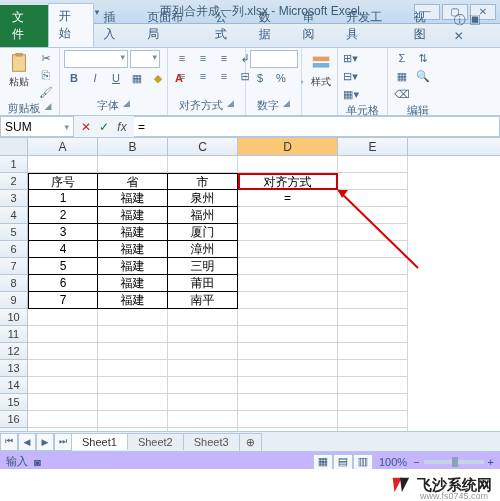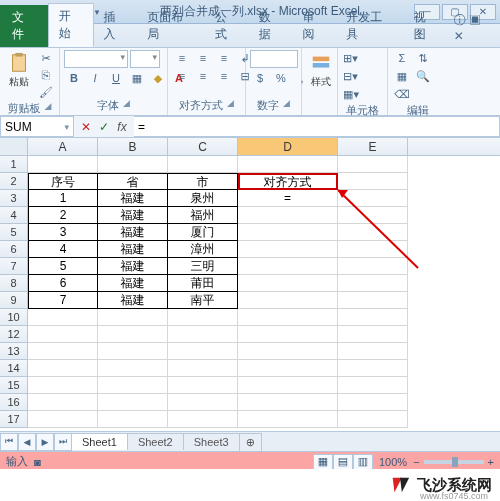--- a/index.html
+++ b/index.html
@@ -55,21 +55,21 @@
 .ch.cD { background:#f8c877; }
 .active-cell { position:absolute; border:2px solid #c00; pointer-events:none; }
 .arrow-line { position:absolute; pointer-events:none;}
 
 .sheet-tabs { position: absolute; left: 0; bottom: 50px; height:20px; display:flex; align-items:center; background:#e7eef6; border-top:1px solid #b5c9de; width:100%;}
 .nav-btns { display:flex;}
 .nav-btns .nb { width:18px; height:18px; border:1px solid #b5c9de; background:#f5f9fd; display:flex; align-items:center; justify-content:center; font-size:9px; color:#4a6a8a;}
 .stab { padding:2px 10px; font-size:11px; background:#fff; border:1px solid #b5c9de; border-bottom:none; margin-left:-1px; color:#333;}
 .stab.inactive { background:#e7eef6; color:#555;}
 
-.statusbar { position:absolute; bottom:30px; left:0; height:20px; background:#fca5a5; width:100%; display:flex; align-items:center; padding:0 6px; font-size:11px; color:#3a5a7a; border-top:1px solid #b5c9de;}
+.statusbar { position:absolute; bottom:30px; left:0; height:20px; background:#c4b5fd; width:100%; display:flex; align-items:center; padding:0 6px; font-size:11px; color:#3a5a7a; border-top:1px solid #b5c9de;}
 .statusbar .spacer{flex:1;}
 .view-btns { display:flex; gap:0;}
 .view-btns .vb{ width:20px; height:16px; border:1px solid #b5c9de; background:#f5f9fd; display:flex; align-items:center; justify-content:center;}
 .zoom { display:flex; align-items:center; gap:4px;}
 .zoom .line{ width:60px; height:4px; background:#c5d3e2; position:relative;}
 .zoom .line .hndl{position:absolute; left:28px; top:-3px; width:6px; height:10px; background:#8aa3bd;}
 
 .watermark { position:absolute; bottom:0; left:0; width:100%; height:32px; display:flex; align-items:center; justify-content:flex-end; gap:6px; padding-right:8px; background:#fff;padding-left:32px;}
 .wm-logo { width:22px; height:22px; }
 .wm-txt { font-size:15px; font-weight:bold; color:#222;}
@@ -351,20 +351,28 @@
       </div>
       <div class="row">
         <div class="rh">10</div>
         <div class="cell cA"></div>
         <div class="cell cB"></div>
         <div class="cell cC"></div>
         <div class="cell cD"></div>
         <div class="cell cE"></div>
       </div>
       <div class="row">
+        <div class="rh">11</div>
+        <div class="cell cA"></div>
+        <div class="cell cB"></div>
+        <div class="cell cC"></div>
+        <div class="cell cD"></div>
+        <div class="cell cE"></div>
+      </div>
+      <div class="row">
         <div class="rh">12</div>
         <div class="cell cA"></div>
         <div class="cell cB"></div>
         <div class="cell cC"></div>
         <div class="cell cD"></div>
         <div class="cell cE"></div>
       </div>
       <div class="row">
         <div class="rh">13</div>
         <div class="cell cA"></div>

